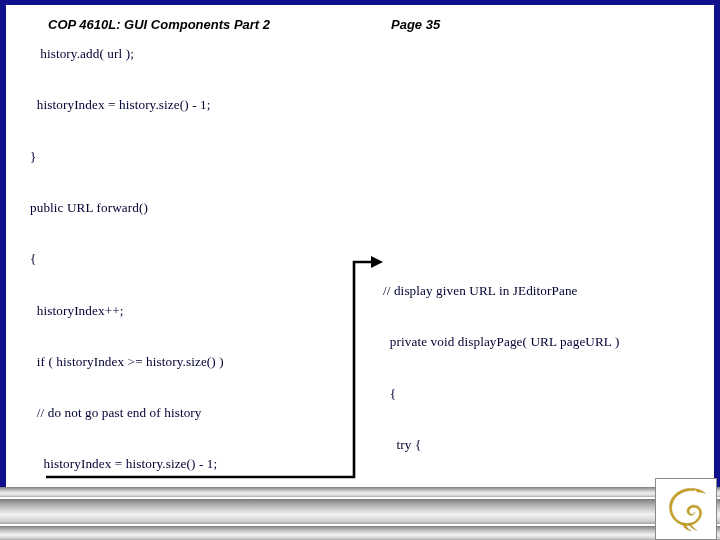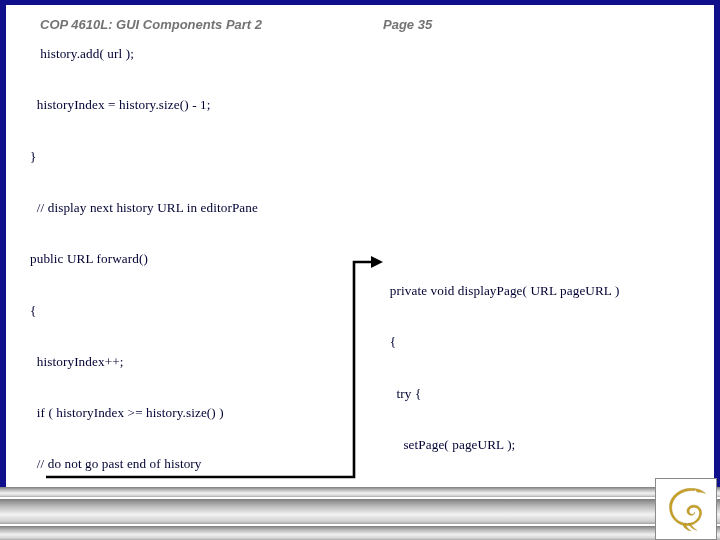--- a/index.html
+++ b/index.html
@@ -88,23 +88,24 @@
 
   .footer-text {
     position: absolute;
     top: 12px;
     height: 25px;
     line-height: 25px;
     font-family: "Liberation Sans", "DejaVu Sans", sans-serif;
     font-style: italic;
     font-weight: bold;
     font-size: 13px;
-    color: #737373;
+    color: #000000;
     text-shadow: 1px 1px 0 rgba(255,255,255,0.85);
     white-space: nowrap;
+    margin-left: 8px;
   }
   #footer-course { left: 40px; }
   #footer-page   { left: 383px; }
   #footer-author { left: 500px; }
 
   
   .logo {
     position: absolute;
     left: 655px;
     top: 478px;
@@ -124,21 +125,20 @@
   <div class="edge-top"></div>
   <div class="edge-left"></div>
   <div class="edge-right"></div>
 
   <div class="canvas"></div>
 
   <div class="code-block" id="code-left">
     <span class="code-line">   history.add( url );</span>
     <span class="code-line">  historyIndex = history.size() - 1;</span>
     <span class="code-line">}</span>
-    <span class="code-line">  // display next history URL in editorPane</span>
     <span class="code-line">public URL forward()</span>
     <span class="code-line">{</span>
     <span class="code-line">  historyIndex++;</span>
     <span class="code-line">  if ( historyIndex &gt;= history.size() )</span>
     <span class="code-line">  // do not go past end of history</span>
     <span class="code-line">    historyIndex = history.size() - 1;</span>
     
     
     
     
@@ -151,20 +151,21 @@
     
     
     
     
     
     
     
   </div>
 
   <div class="code-block" id="code-right">
+    <span class="code-line">// display given URL in JEditorPane</span>
     <span class="code-line">  private void displayPage( URL pageURL )</span>
     <span class="code-line">  {</span>
     <span class="code-line">    try {</span>
     <span class="code-line">      setPage( pageURL );</span>
     
     
     
     
     
     

